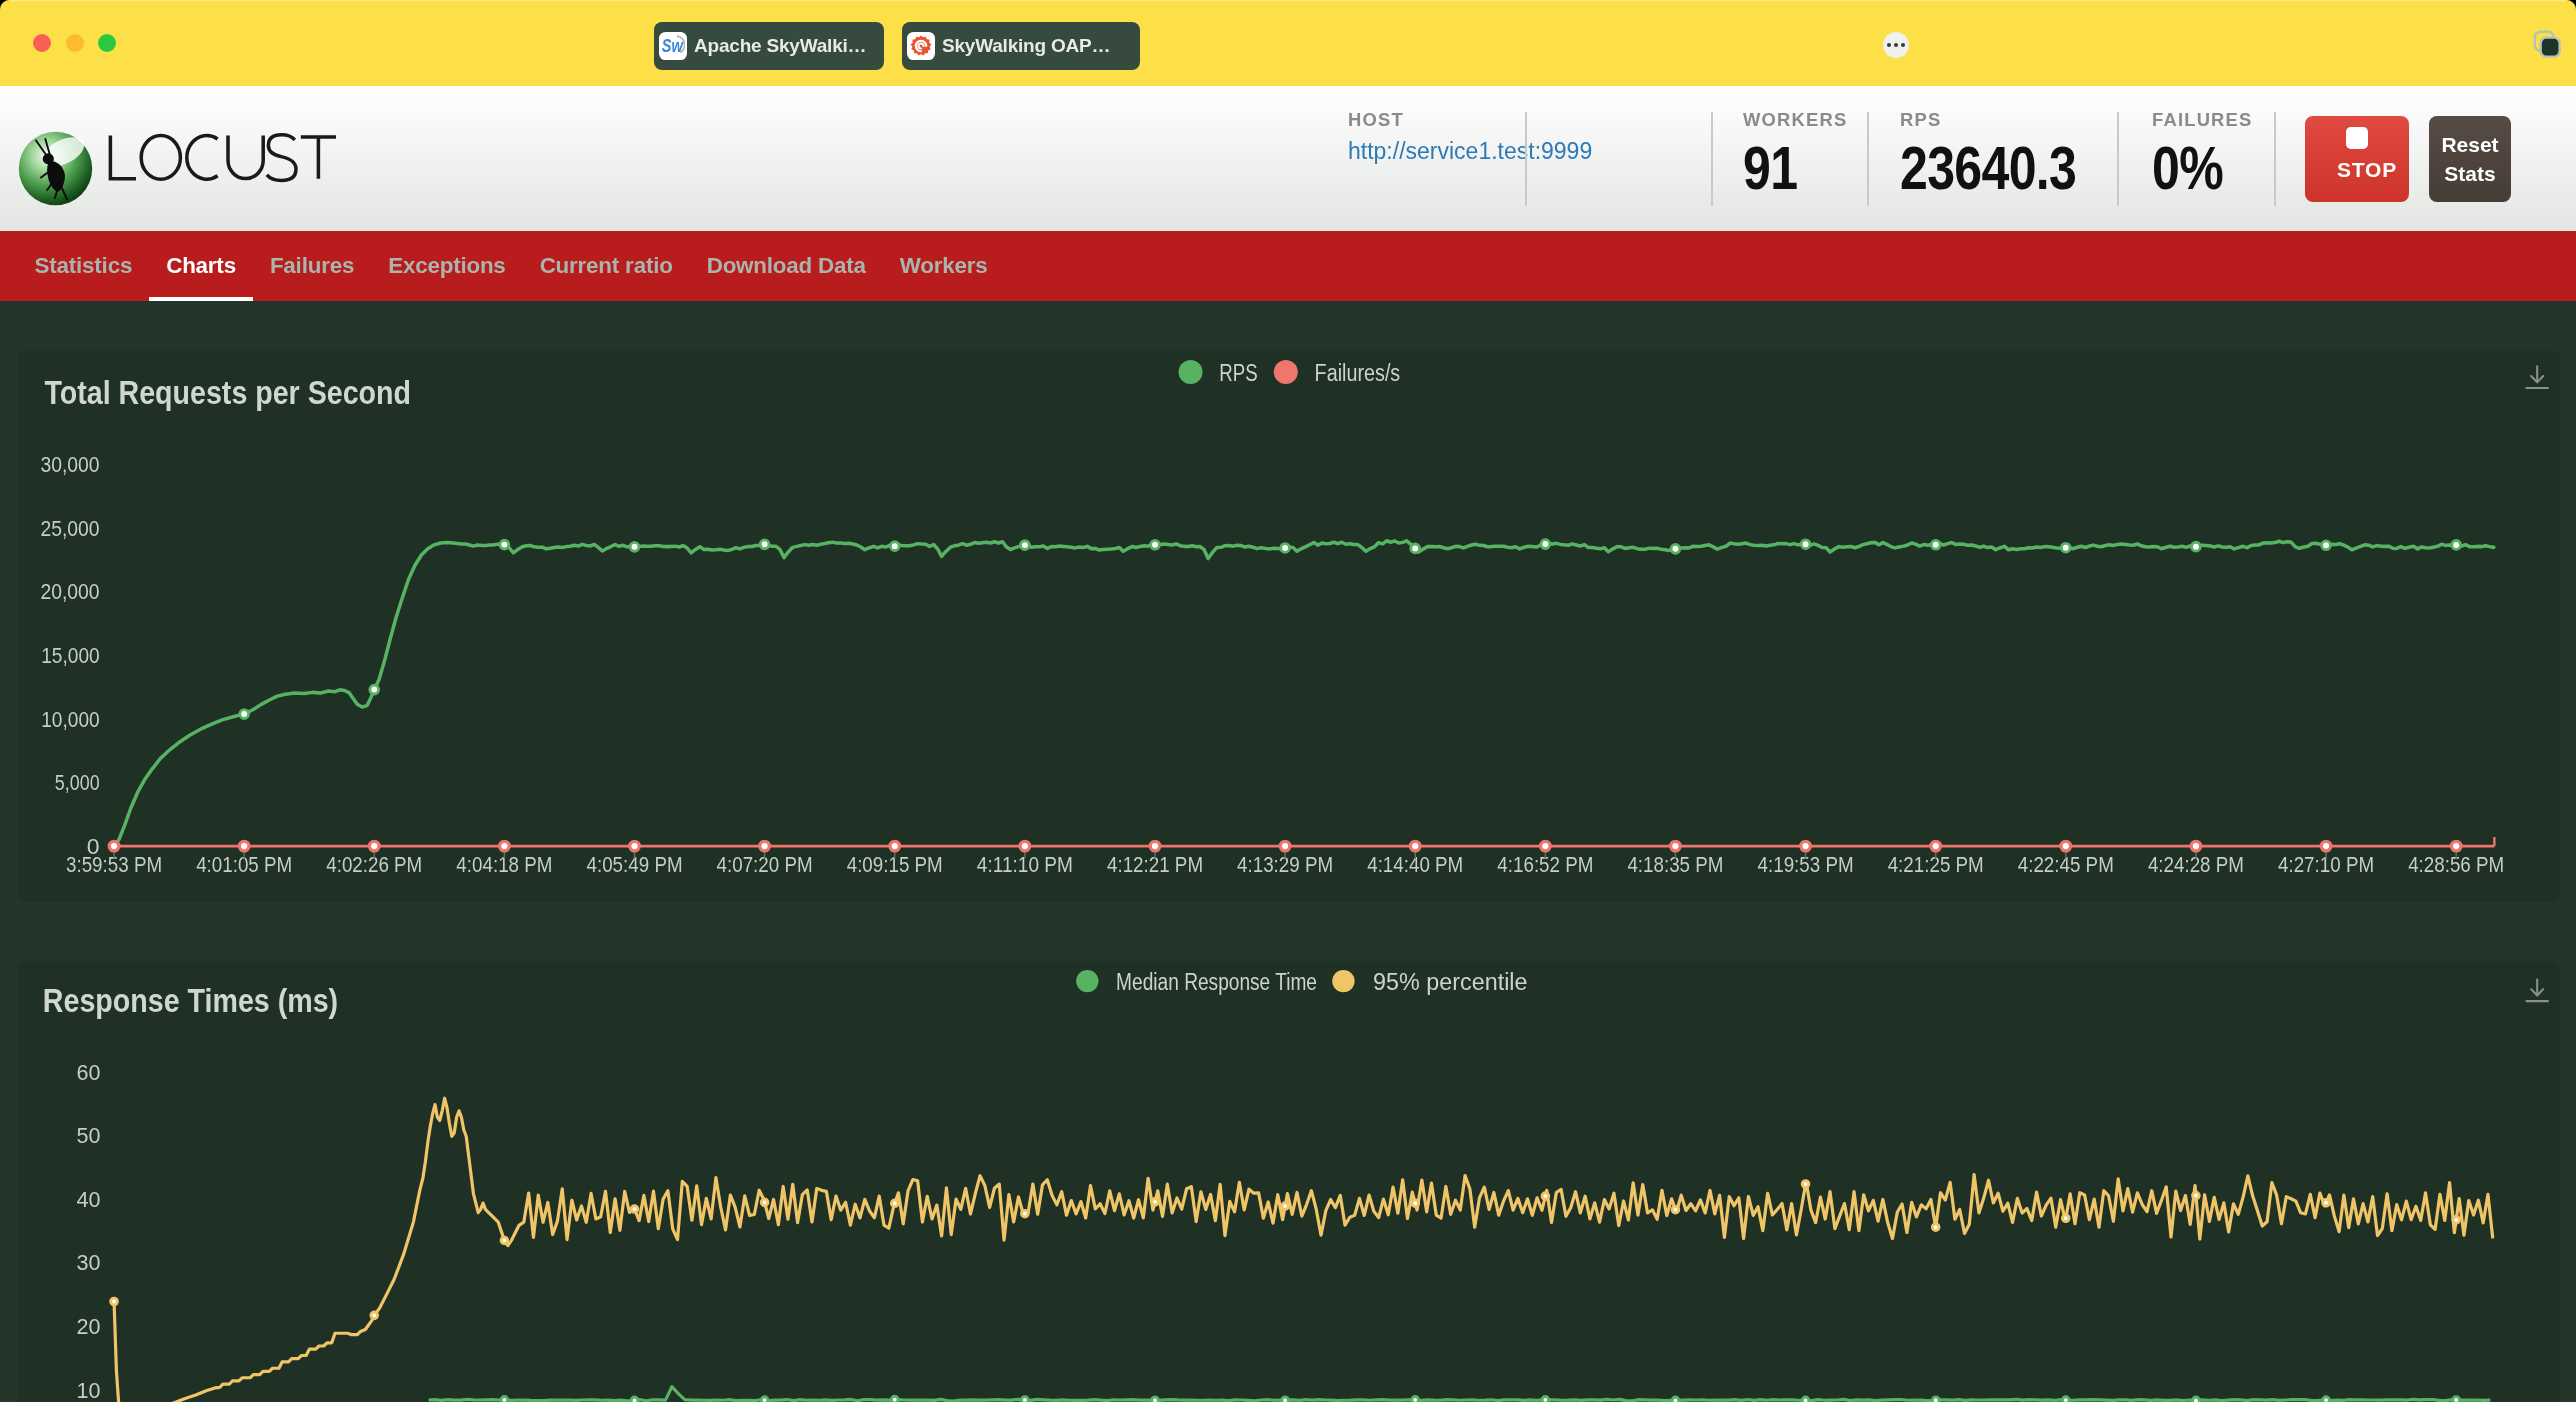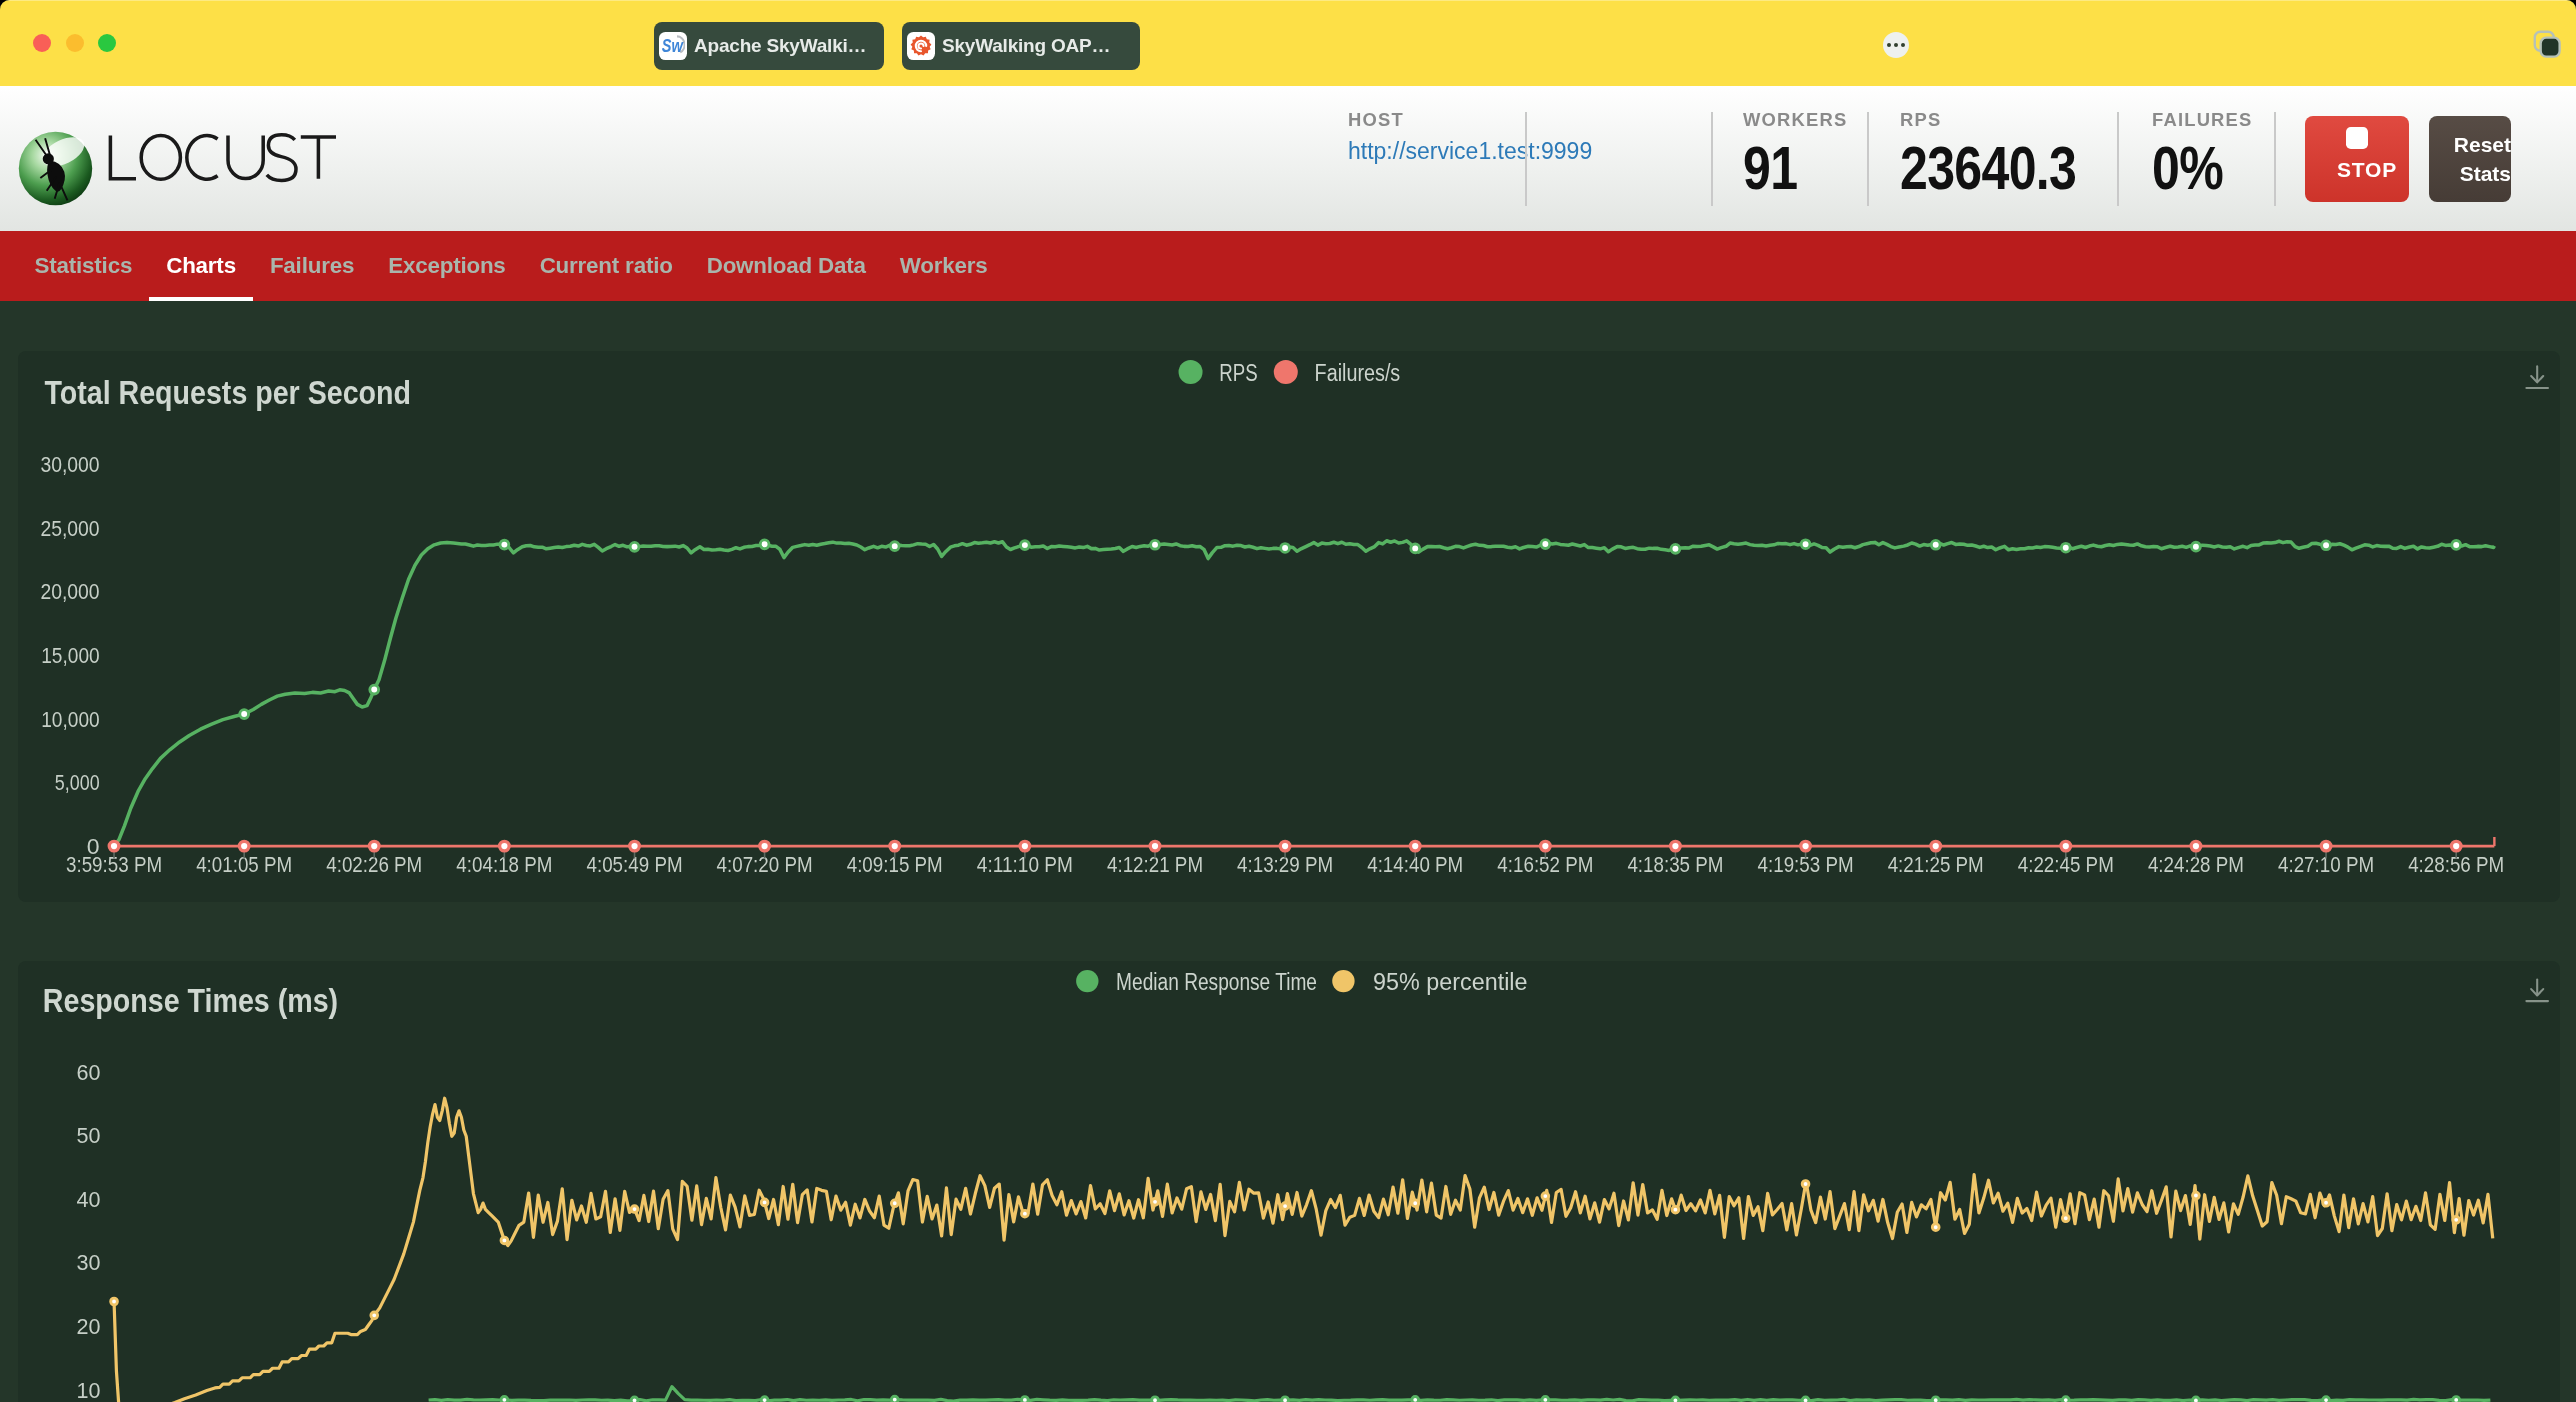--- a/index.html
+++ b/index.html
@@ -32,21 +32,21 @@
   .hsep { position:absolute; top:26px; height:94px; width:1.6px; background:#c9c9c9; }
   .bignum { font-size:61px; font-weight:bold; color:#111;
     transform:scaleX(0.82); transform-origin:left top; letter-spacing:-0.8px; white-space:nowrap; }
   a.blue { color:#2d7ab8; text-decoration:none; }
   .stopbtn { position:absolute; left:2305px; top:30px; width:104px; height:86px; border-radius:8px;
     background:linear-gradient(#e04a40,#cd332a); text-align:center; }
   .stopsq { width:21.6px; height:21.6px; border-radius:4.8px; background:#fff; margin:11.2px auto 0; }
   .stoptx { color:#fff; font-weight:bold; font-size:21px; letter-spacing:0.8px; margin-top:8.8px;padding-left:20px; }
   .resetbtn { position:absolute; left:2429px; top:30px; width:82px; height:86px; border-radius:8px;
     background:linear-gradient(#574c45,#463c36); color:#fff; font-weight:bold; font-size:21px;
-    text-align:right; line-height:29px; padding-top:13.6px; }
+    text-align:center; line-height:29px; padding-top:13.6px; }
   
   .nav { position:absolute; left:0; top:231px; width:100%; height:70px; background:#b91c1c;
     display:flex; padding-left:17.6px; }
   .nav div { font-size:22.4px; letter-spacing:-0.2px; font-weight:bold; color:#a9b5ac; padding:0 17px;
     display:flex; align-items:center; height:70px; }
   .nav div.on { color:#fff; border-bottom:4.8px solid #fff; padding-top:4.8px; }
   
   .panel { position:absolute; left:17.6px; width:2542px; background:#1f3025; border-radius:8px; }
 </style>
 </head>

